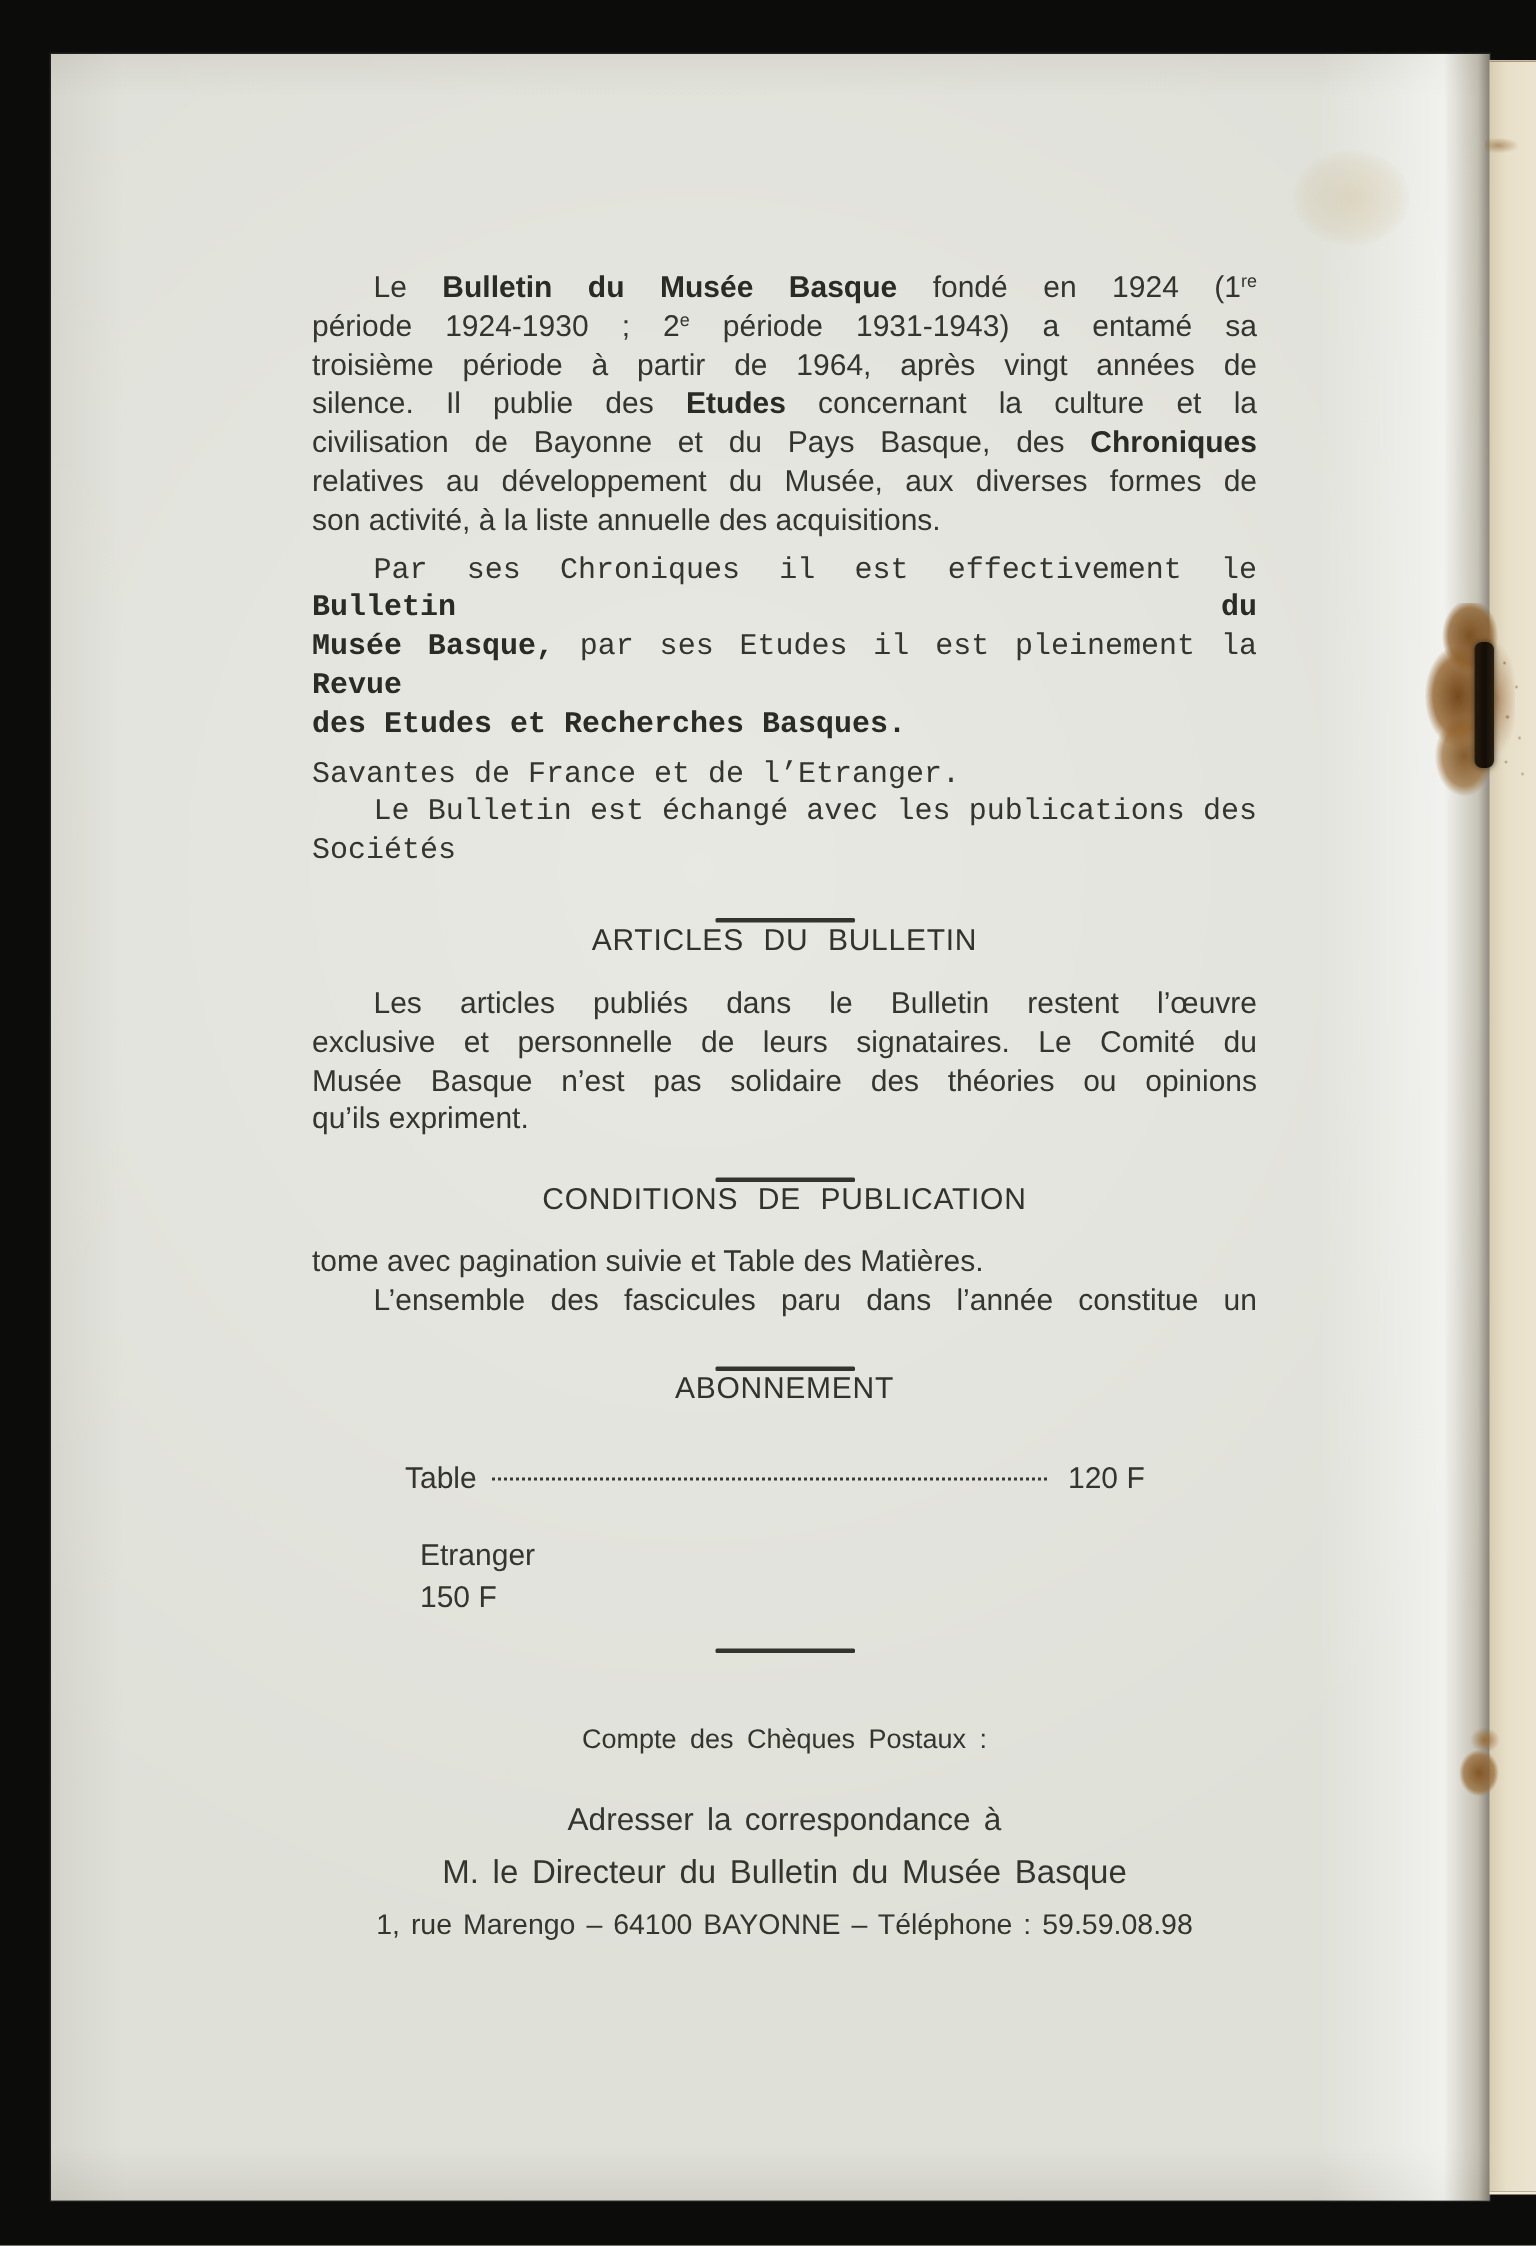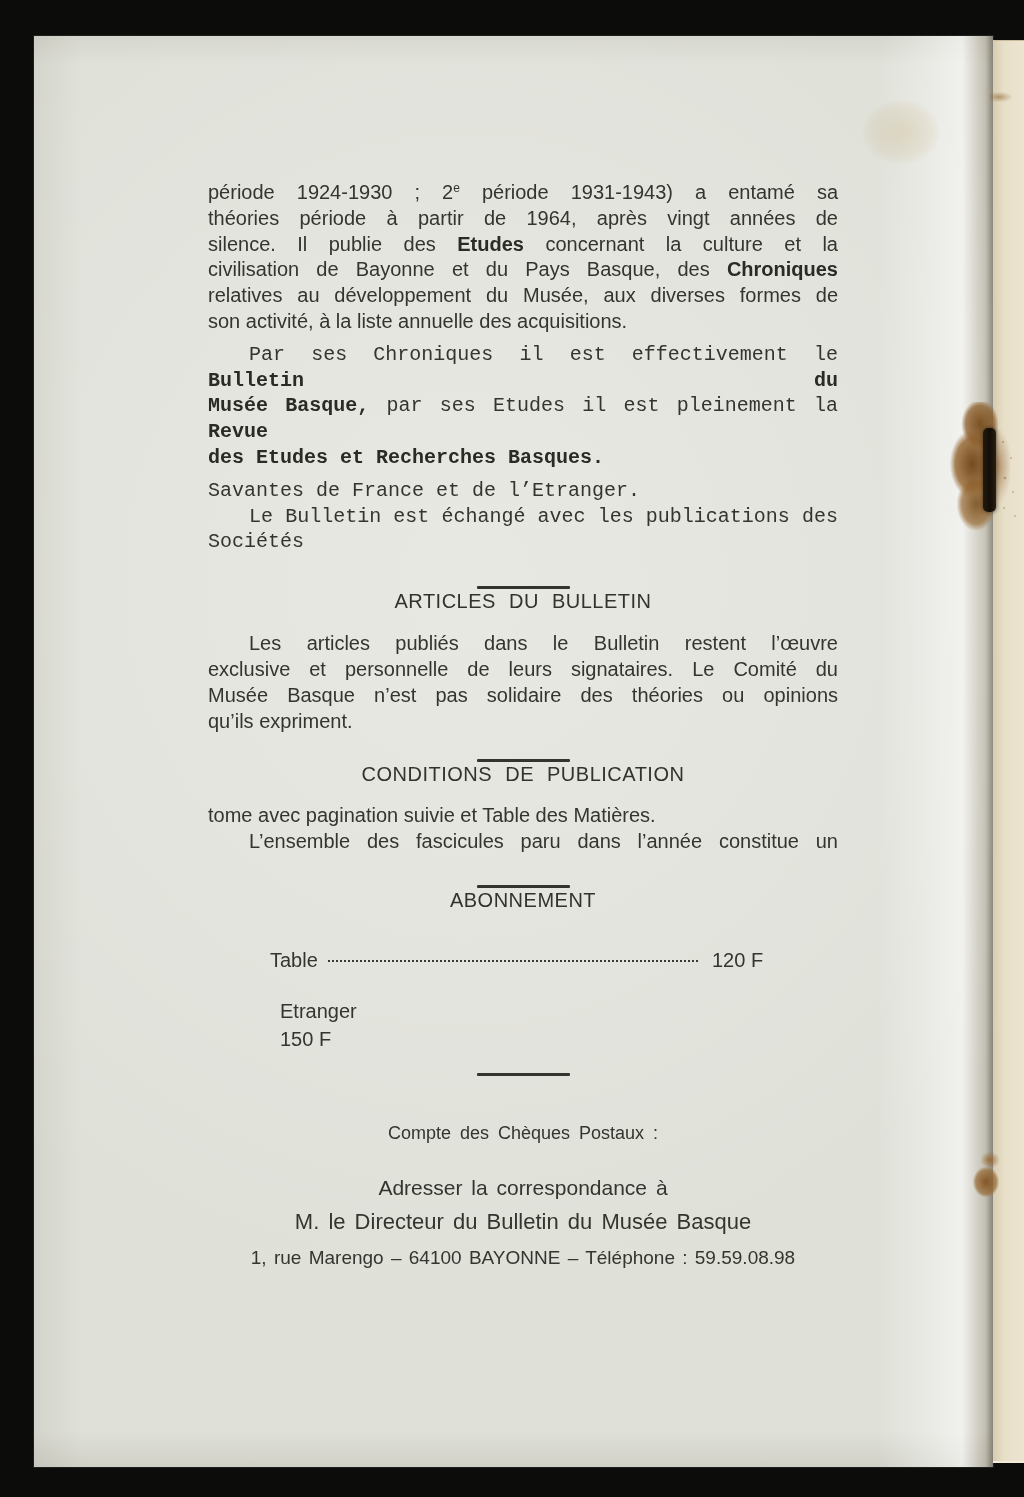--- a/index.html
+++ b/index.html
@@ -98,22 +98,23 @@
 </style>
 </head>
 <body>
 
 <div class="page-behind"></div>
 
 <div class="page">
   <div class="content">
 
     <div class="para">
+        <div class="line ind"><span>Le </span><span class="b">Bulletin du Musée Basque</span><span> fondé en 1924 (1</span><sup>re</sup></div>
         <div class="line"><span>période 1924-1930 ; 2</span><sup>e</sup><span> période 1931-1943) a entamé sa</span></div>
-        <div class="line"><span>théories période à partir de 1964, après vingt années de</span></div>
+        <div class="line"><span>troisième période à partir de 1964, après vingt années de</span></div>
         <div class="line"><span>silence. Il publie des </span><span class="b">Etudes</span><span> concernant la culture et la</span></div>
         <div class="line"><span>civilisation de Bayonne et du Pays Basque, des </span><span class="b">Chroniques</span></div>
         <div class="line"><span>relatives au développement du Musée, aux diverses formes de</span></div>
         <div class="line last"><span>son activité, à la liste annuelle des acquisitions.</span></div>
       </div>
     <div class="para mt-p">
         <div class="line ind"><span>Par ses Chroniques il est effectivement le </span><span class="b">Bulletin du</span></div>
         <div class="line"><span class="b">Musée Basque,</span><span> par ses Etudes il est pleinement la </span><span class="b">Revue</span></div>
         <div class="line last"><span class="b">des Etudes et Recherches Basques.</span></div>
       </div>

